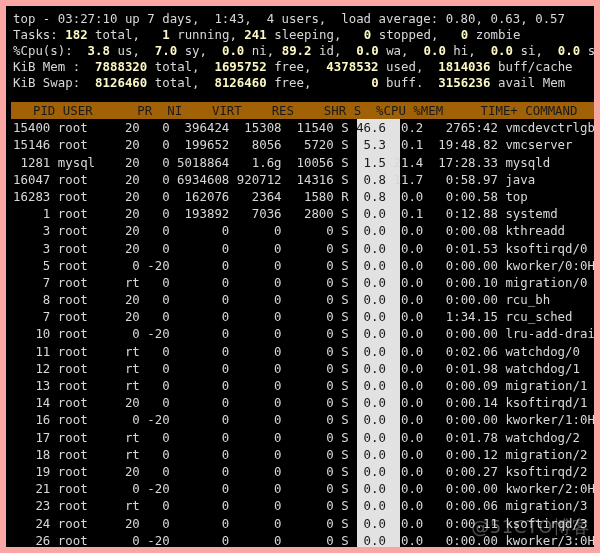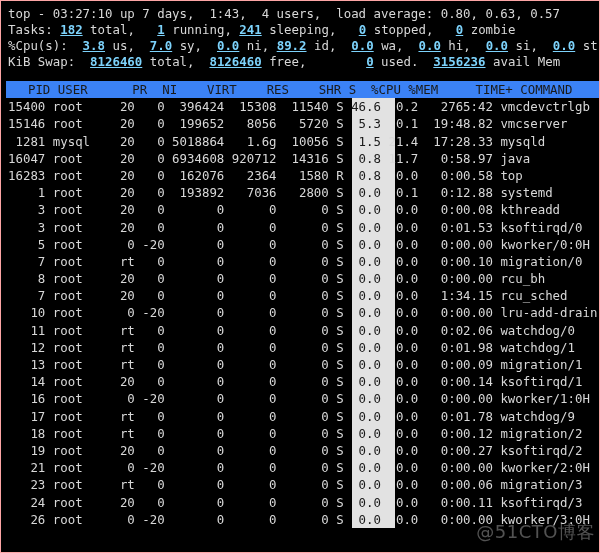--- a/index.html
+++ b/index.html
@@ -11,36 +11,36 @@
     width: 600px; height: 553px;
     overflow: hidden;
     font-family: "DejaVu Sans Mono", "Liberation Mono", monospace;
   }
 
   #terminal {
     position: relative;
     width: 600px;
     height: 553px;
     background: #000000;
-    border: 1px solid #fca5a5;
+    border: 6px solid #fca5a5;
     overflow: hidden;
     padding: 5px 0 0 0;
   }
 
   .line {
     white-space: pre;
     font-family: "DejaVu Sans Mono", "Liberation Mono", monospace;
     font-size: 12.4px;
     line-height: 16px;
     height: 16px;
     color: #d8d8d8;
     padding-left: 7px;
     letter-spacing: 0px;
   }
-  .line b { color: #7dd3fc; font-weight: bold; text-decoration: underline; }
+  .line b { color: #fef9c3; font-weight: bold; }
 
   .blankline { height: 11px; }
 
   
   #proctable {
     position: relative;
     font-family: "DejaVu Sans Mono", "Liberation Mono", monospace;
     font-size: 12.4px;
     line-height: 17.2px;
   }
@@ -54,21 +54,21 @@
     height: 100%;
     background: #e2e2e2;
     z-index: 0;
     pointer-events: none;
   }
 
   .hdr {
     position: relative;
     z-index: 2;
     white-space: pre;
-    background: #3b82f6;
+    background: #a16207;
     color: #1a1a1a;
     height: 17.2px;
     line-height: 17.2px;
     padding-left: 7px;
     font-weight: normal;
     margin-left: 5px;
   }
 
   .row {
     position: relative;
@@ -100,22 +100,23 @@
 <div id="terminal">
 
   <div>
 
     <div class="line"><span>top - 03:27:10 up 7 days,  1:43,  4 users,  load average: 0.80, 0.63, 0.57</span></div>
 
     <div class="line"><span>Tasks:</span> <b>182</b> <span>total,</span>   <b>1</b> <span>running,</span> <b>241</b> <span>sleeping,</span>   <b>0</b> <span>stopped,</span>   <b>0</b> <span>zombie</span></div>
 
     <div class="line"><span>%Cpu(s):</span>  <b>3.8</b> <span>us,</span>  <b>7.0</b> <span>sy,</span>  <b>0.0</b> <span>ni,</span> <b>89.2</b> <span>id,</span>  <b>0.0</b> <span>wa,</span>  <b>0.0</b> <span>hi,</span>  <b>0.0</b> <span>si,</span>  <b>0.0</b> <span>st</span></div>
 
+    <div class="line"><span>KiB Mem :</span>  <b>7888320</b> <span>total,</span>  <b>1695752</b> <span>free,</span>  <b>4378532</b> <span>used,</span>  <b>1814036</b> <span>buff/cache</span></div>
 
-    <div class="line"><span>KiB Swap:</span>  <b>8126460</b> <span>total,</span>  <b>8126460</b> <span>free,</span>        <b>0</b> <span>used.</span>  <b>3156236</b> <span>avail Mem</span></div>
+    <div class="line"><span>KiB Swap:</span>  <b>8126460</b> <span>total,</span>  <b>8126460</b> <span>free,</span>        <b>0</b> <span>buff.</span>  <b>3156236</b> <span>avail Mem</span></div>
 
     <div class="line blankline"></div>
   </div>
 
   <div id="proctable">
     <div id="cpu-band"></div>
     <div class="hdr" id="table-header">  PID USER      PR  NI    VIRT    RES    SHR S  %CPU %MEM     TIME+ COMMAND                  </div>
     <div id="rows-container">
         <div class="row"><span>15400 root    </span><span> 20   0</span><span>  396424</span><span>  15308</span><span>  11540</span><span> S</span><span class="cpu"> 46.6</span><span>  0.2</span><span>   2765:42</span><span> vmcdevctrlgb</span></div>
         <div class="row"><span>15146 root    </span><span> 20   0</span><span>  199652</span><span>   8056</span><span>   5720</span><span> S</span><span class="cpu">  5.3</span><span>  0.1</span><span>  19:48.82</span><span> vmcserver</span></div>
@@ -128,21 +129,21 @@
         <div class="row"><span>    5 root    </span><span>  0 -20</span><span>       0</span><span>      0</span><span>      0</span><span> S</span><span class="cpu">  0.0</span><span>  0.0</span><span>   0:00.00</span><span> kworker/0:0H</span></div>
         <div class="row"><span>    7 root    </span><span> rt   0</span><span>       0</span><span>      0</span><span>      0</span><span> S</span><span class="cpu">  0.0</span><span>  0.0</span><span>   0:00.10</span><span> migration/0</span></div>
         <div class="row"><span>    8 root    </span><span> 20   0</span><span>       0</span><span>      0</span><span>      0</span><span> S</span><span class="cpu">  0.0</span><span>  0.0</span><span>   0:00.00</span><span> rcu_bh</span></div>
         <div class="row"><span>    7 root    </span><span> 20   0</span><span>       0</span><span>      0</span><span>      0</span><span> S</span><span class="cpu">  0.0</span><span>  0.0</span><span>   1:34.15</span><span> rcu_sched</span></div>
         <div class="row"><span>   10 root    </span><span>  0 -20</span><span>       0</span><span>      0</span><span>      0</span><span> S</span><span class="cpu">  0.0</span><span>  0.0</span><span>   0:00.00</span><span> lru-add-drain</span></div>
         <div class="row"><span>   11 root    </span><span> rt   0</span><span>       0</span><span>      0</span><span>      0</span><span> S</span><span class="cpu">  0.0</span><span>  0.0</span><span>   0:02.06</span><span> watchdog/0</span></div>
         <div class="row"><span>   12 root    </span><span> rt   0</span><span>       0</span><span>      0</span><span>      0</span><span> S</span><span class="cpu">  0.0</span><span>  0.0</span><span>   0:01.98</span><span> watchdog/1</span></div>
         <div class="row"><span>   13 root    </span><span> rt   0</span><span>       0</span><span>      0</span><span>      0</span><span> S</span><span class="cpu">  0.0</span><span>  0.0</span><span>   0:00.09</span><span> migration/1</span></div>
         <div class="row"><span>   14 root    </span><span> 20   0</span><span>       0</span><span>      0</span><span>      0</span><span> S</span><span class="cpu">  0.0</span><span>  0.0</span><span>   0:00.14</span><span> ksoftirqd/1</span></div>
         <div class="row"><span>   16 root    </span><span>  0 -20</span><span>       0</span><span>      0</span><span>      0</span><span> S</span><span class="cpu">  0.0</span><span>  0.0</span><span>   0:00.00</span><span> kworker/1:0H</span></div>
-        <div class="row"><span>   17 root    </span><span> rt   0</span><span>       0</span><span>      0</span><span>      0</span><span> S</span><span class="cpu">  0.0</span><span>  0.0</span><span>   0:01.78</span><span> watchdog/9</span></div>
+        <div class="row"><span>   17 root    </span><span> rt   0</span><span>       0</span><span>      0</span><span>      0</span><span> S</span><span class="cpu">  0.0</span><span>  0.0</span><span>   0:01.78</span><span> watchdog/2</span></div>
         <div class="row"><span>   18 root    </span><span> rt   0</span><span>       0</span><span>      0</span><span>      0</span><span> S</span><span class="cpu">  0.0</span><span>  0.0</span><span>   0:00.12</span><span> migration/2</span></div>
         <div class="row"><span>   19 root    </span><span> 20   0</span><span>       0</span><span>      0</span><span>      0</span><span> S</span><span class="cpu">  0.0</span><span>  0.0</span><span>   0:00.27</span><span> ksoftirqd/2</span></div>
         <div class="row"><span>   21 root    </span><span>  0 -20</span><span>       0</span><span>      0</span><span>      0</span><span> S</span><span class="cpu">  0.0</span><span>  0.0</span><span>   0:00.00</span><span> kworker/2:0H</span></div>
         <div class="row"><span>   23 root    </span><span> rt   0</span><span>       0</span><span>      0</span><span>      0</span><span> S</span><span class="cpu">  0.0</span><span>  0.0</span><span>   0:00.06</span><span> migration/3</span></div>
         <div class="row"><span>   24 root    </span><span> 20   0</span><span>       0</span><span>      0</span><span>      0</span><span> S</span><span class="cpu">  0.0</span><span>  0.0</span><span>   0:00.11</span><span> ksoftirqd/3</span></div>
         <div class="row"><span>   26 root    </span><span>  0 -20</span><span>       0</span><span>      0</span><span>      0</span><span> S</span><span class="cpu">  0.0</span><span>  0.0</span><span>   0:00.00</span><span> kworker/3:0H</span></div>
       </div>
   </div>
 
   <div id="watermark">@51CTO博客</div>

